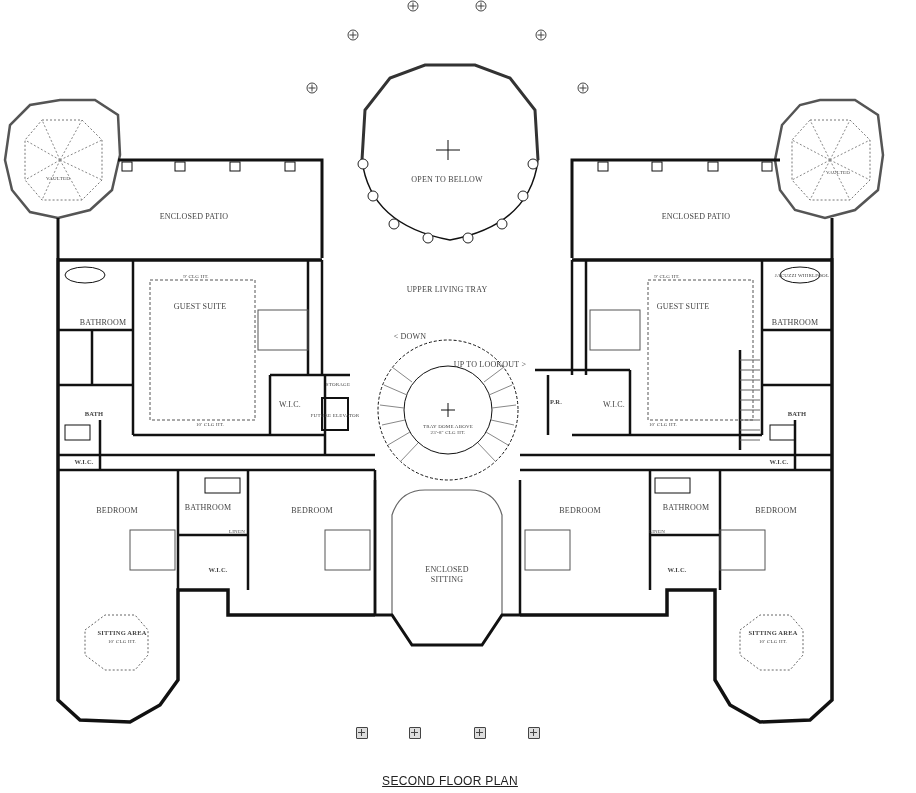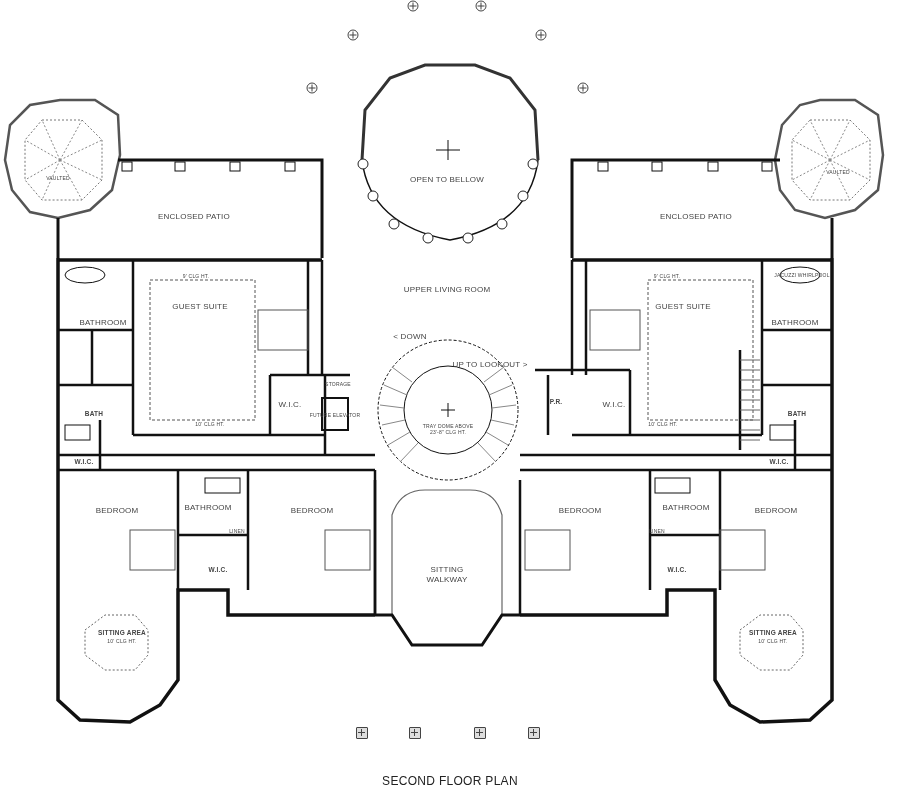--- a/index.html
+++ b/index.html
@@ -1,21 +1,21 @@
 <!DOCTYPE html>
 <html><head>
 <meta charset="utf-8">
 <style>
   html, body { margin:0; padding:0; background:#ffffff; }
   body { width:916px; height:793px; position:relative; overflow:hidden; font-family:"Liberation Serif", serif; color:#333; }
   svg.plan { position:absolute; left:0; top:0; }
-  .lbl { position:absolute; font-family:Liberation Sans, sans-serif; color:#444; font-size:8px; white-space:nowrap; transform:translate(-50%,-50%); letter-spacing:0.2px; }
+  .lbl { position:absolute; font-family:Liberation Serif, serif; color:#444; font-size:8px; white-space:nowrap; transform:translate(-50%,-50%); letter-spacing:0.2px; }
   .lbl.small { font-size:5px; }
   .lbl.bold { font-weight:bold; font-size:6.5px; }
-  .title { position:absolute; left:450px; top:781px; transform:translate(-50%,-50%); font-family:"Liberation Sans", sans-serif; font-size:12px; color:#222; letter-spacing:0.3px; }
+  .title { position:absolute; left:450px; top:781px; transform:translate(-50%,-50%); font-family:"Liberation Sans", sans-serif; font-size:12px; color:#222; letter-spacing:0.3px;text-decoration:underline; }
   .mk { position:absolute; width:9px; height:9px; border:1px solid #444; border-radius:50%; transform:translate(-50%,-50%); }
   .mk::before { content:""; position:absolute; left:4px; top:1px; width:1px; height:7px; background:#444; }
   .mk::after { content:""; position:absolute; left:1px; top:4px; width:7px; height:1px; background:#444; }
   .mk.sq { border-radius:1px; width:10px; height:10px; background:#ddd; }
 </style>
 </head>
 <body>
 
 <svg class="plan" width="916" height="793" viewBox="0 0 916 793" xmlns="http://www.w3.org/2000/svg">
   <g fill="none" stroke="#111" stroke-width="1">
@@ -195,27 +195,27 @@
 <div class="mk" style="left:541px;top:35px"></div>
 <div class="mk" style="left:312px;top:88px"></div>
 <div class="mk" style="left:583px;top:88px"></div>
 
 <div class="mk sq" style="left:362px;top:733px"></div>
 <div class="mk sq" style="left:415px;top:733px"></div>
 <div class="mk sq" style="left:480px;top:733px"></div>
 <div class="mk sq" style="left:534px;top:733px"></div>
 
 <div class="lbl" style="left:447px;top:179px">OPEN TO BELLOW</div>
-<div class="lbl" style="left:447px;top:289px">UPPER LIVING ROOM</div>
+<div class="lbl" style="left:447px;top:289px">UPPER LIVING TRAY</div>
 <div class="lbl" style="left:410px;top:336px">&lt; DOWN</div>
 <div class="lbl" style="left:490px;top:364px">UP TO LOOKOUT &gt;</div>
 <div class="lbl small" style="left:448px;top:426px">TRAY DOME ABOVE</div>
 <div class="lbl small" style="left:448px;top:432px">23'-8" CLG HT.</div>
-<div class="lbl" style="left:447px;top:569px">SITTING</div>
-<div class="lbl" style="left:447px;top:579px">WALKWAY</div>
+<div class="lbl" style="left:447px;top:569px">ENCLOSED</div>
+<div class="lbl" style="left:447px;top:579px">SITTING</div>
 <div class="lbl small" style="left:338px;top:384px">STORAGE</div>
 <div class="lbl small" style="left:335px;top:415px">FUTURE ELEVATOR</div>
 <div class="lbl bold" style="left:556px;top:401px">P.R.</div>
 
 <div class="lbl small" style="left:58px;top:178px">VAULTED</div>
 <div class="lbl" style="left:194px;top:216px">ENCLOSED PATIO</div>
 <div class="lbl small" style="left:196px;top:276px">9' CLG HT.</div>
 <div class="lbl" style="left:200px;top:306px">GUEST SUITE</div>
 <div class="lbl small" style="left:210px;top:424px">10' CLG HT.</div>
 <div class="lbl" style="left:103px;top:322px">BATHROOM</div>

